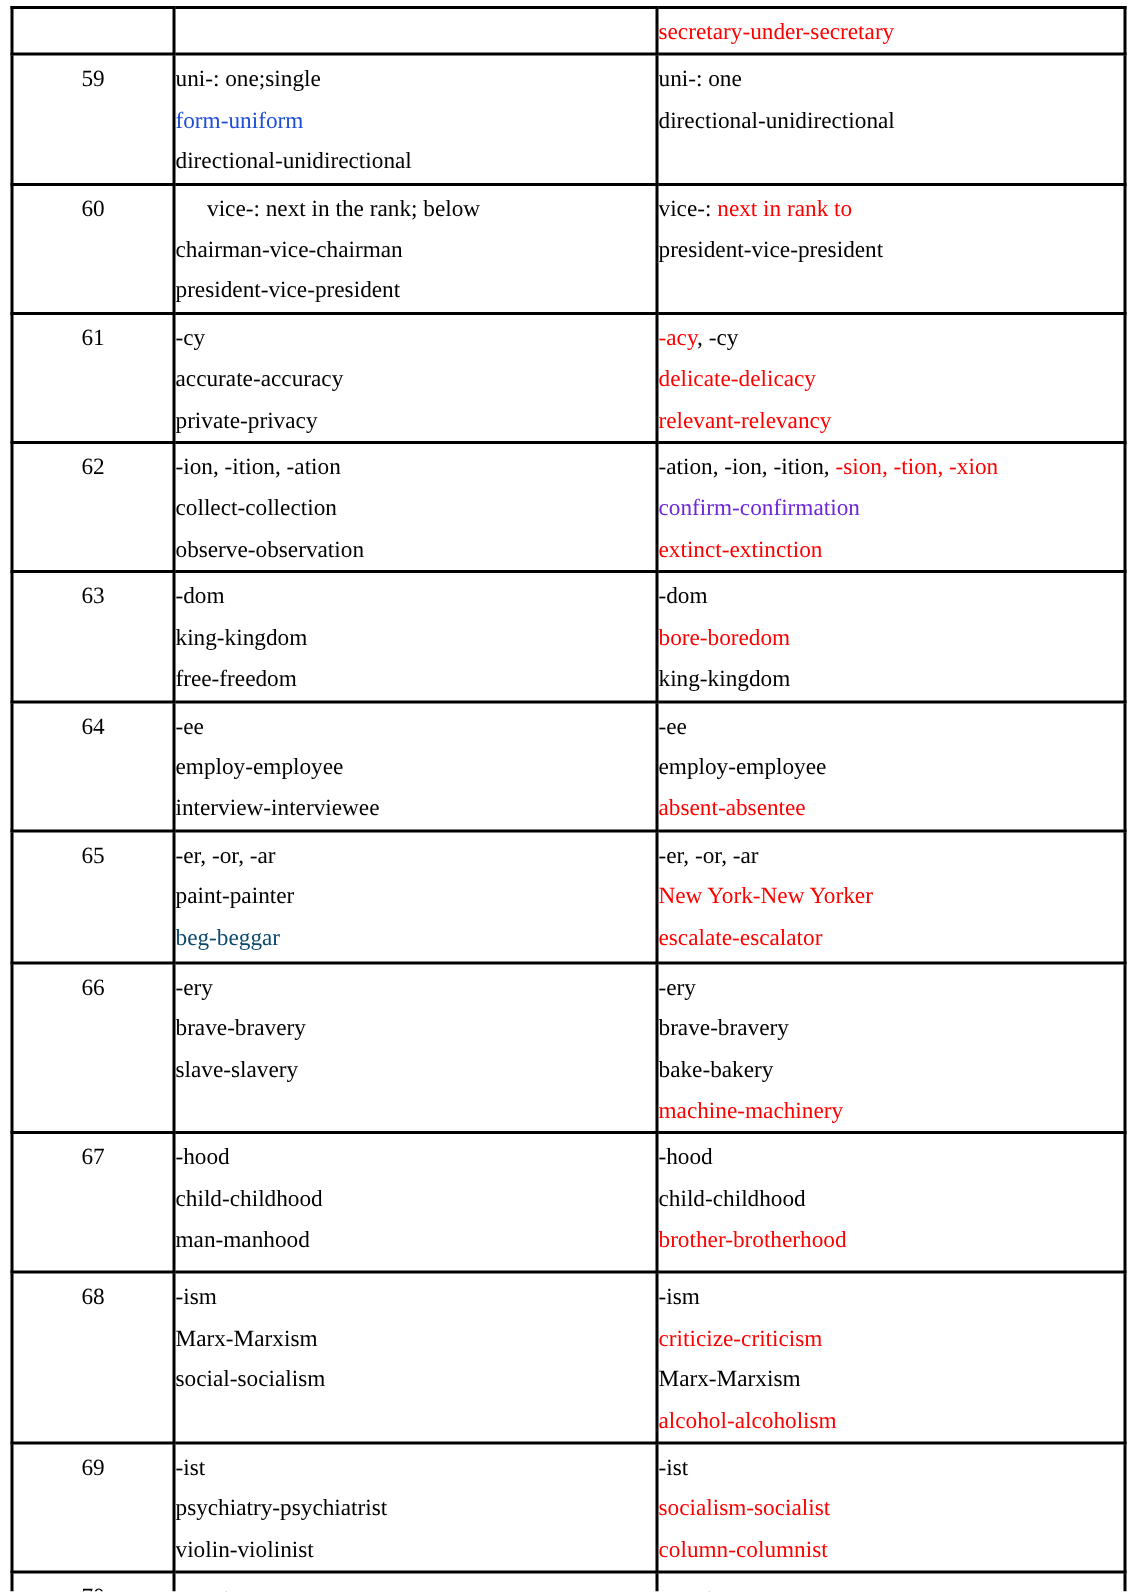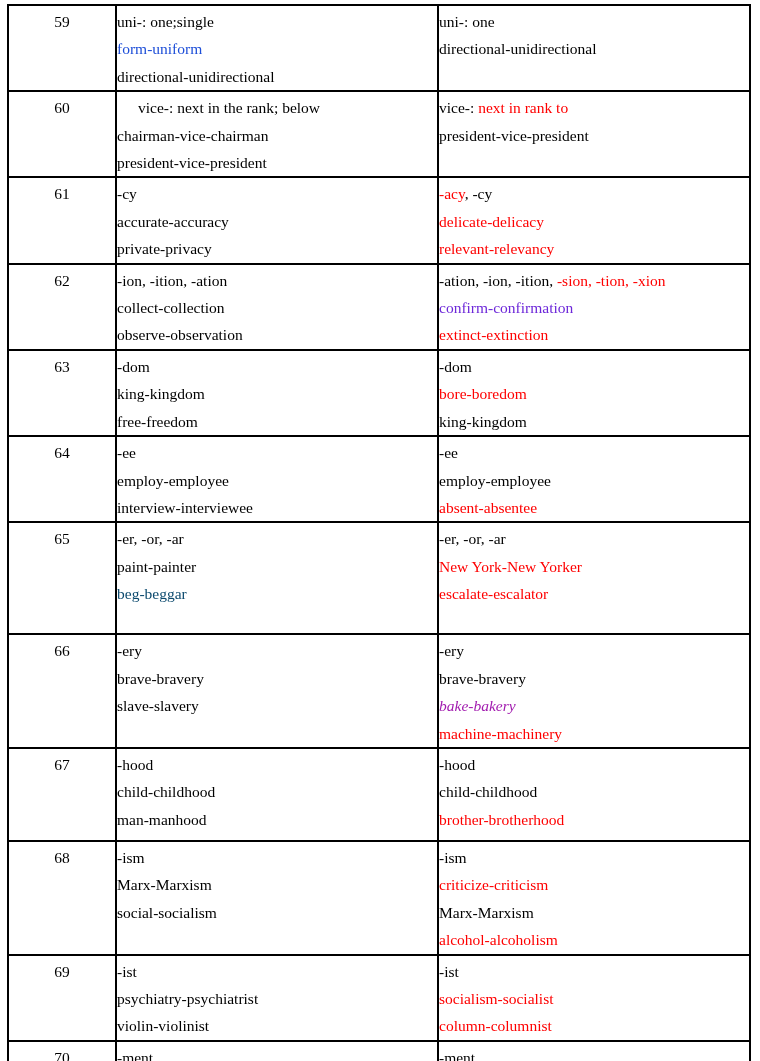--- a/index.html
+++ b/index.html
@@ -39,20 +39,29 @@
 <body>
 
 <div class="sheet">
   <table class="affix">
     <colgroup>
       <col style="width:108px">
       <col style="width:322px">
       <col style="width:312px">
     </colgroup>
     <tbody>
+        <tr style="height: 30px;">
+          <td class="num">
+            <div></div>
+          </td>
+          <td class="prompt"></td>
+          <td class="answer">
+            <div class="line"><span style="color: rgb(254, 0, 0); white-space: pre;">secretary-under-secretary</span></div>
+          </td>
+        </tr>
         <tr style="height: 83px;">
           <td class="num">
             <div>59</div>
           </td>
           <td class="prompt">
             <div class="line"><span style="color: rgb(0, 0, 0); white-space: pre;">uni-: one;single</span></div>
             <div class="line"><span style="color: #1d4ed8; white-space: pre;">form-uniform</span></div>
             <div class="line"><span style="color: rgb(0, 0, 0); white-space: pre;">directional-unidirectional</span></div>
           </td>
           <td class="answer">
@@ -127,21 +136,21 @@
             <div class="line"><span style="color: rgb(0, 0, 0); white-space: pre;">-ee</span></div>
             <div class="line"><span style="color: rgb(0, 0, 0); white-space: pre;">employ-employee</span></div>
             <div class="line"><span style="color: rgb(0, 0, 0); white-space: pre;">interview-interviewee</span></div>
           </td>
           <td class="answer">
             <div class="line"><span style="color: rgb(0, 0, 0); white-space: pre;">-ee</span></div>
             <div class="line"><span style="color: rgb(0, 0, 0); white-space: pre;">employ-employee</span></div>
             <div class="line"><span style="color: rgb(254, 0, 0); white-space: pre;">absent-absentee</span></div>
           </td>
         </tr>
-        <tr style="height: 112px;">
+        <tr style="height: 88px;">
           <td class="num">
             <div>65</div>
           </td>
           <td class="prompt">
             <div class="line"><span style="color: rgb(0, 0, 0); white-space: pre;">-er, -or, -ar</span></div>
             <div class="line"><span style="color: rgb(0, 0, 0); white-space: pre;">paint-painter</span></div>
             <div class="line"><span style="color: #0c4a6e; white-space: pre;">beg-beggar</span></div>
           </td>
           <td class="answer">
             <div class="line"><span style="color: rgb(0, 0, 0); white-space: pre;">-er, -or, -ar</span></div>
@@ -154,21 +163,21 @@
             <div>66</div>
           </td>
           <td class="prompt">
             <div class="line"><span style="color: rgb(0, 0, 0); white-space: pre;">-ery</span></div>
             <div class="line"><span style="color: rgb(0, 0, 0); white-space: pre;">brave-bravery</span></div>
             <div class="line"><span style="color: rgb(0, 0, 0); white-space: pre;">slave-slavery</span></div>
           </td>
           <td class="answer">
             <div class="line"><span style="color: rgb(0, 0, 0); white-space: pre;">-ery</span></div>
             <div class="line"><span style="color: rgb(0, 0, 0); white-space: pre;">brave-bravery</span></div>
-            <div class="line"><span style="color: #a21caf; white-space: pre; font-style: italic;">bake-bakery</span></div>
+            <div class="line"><span style="color: #000000; white-space: pre;">bake-bakery</span></div>
             <div class="line"><span style="color: rgb(254, 0, 0); white-space: pre;">machine-machinery</span></div>
           </td>
         </tr>
         <tr style="height: 93px;">
           <td class="num">
             <div>67</div>
           </td>
           <td class="prompt">
             <div class="line"><span style="color: rgb(0, 0, 0); white-space: pre;">-hood</span></div>
             <div class="line"><span style="color: rgb(0, 0, 0); white-space: pre;">child-childhood</span></div>

